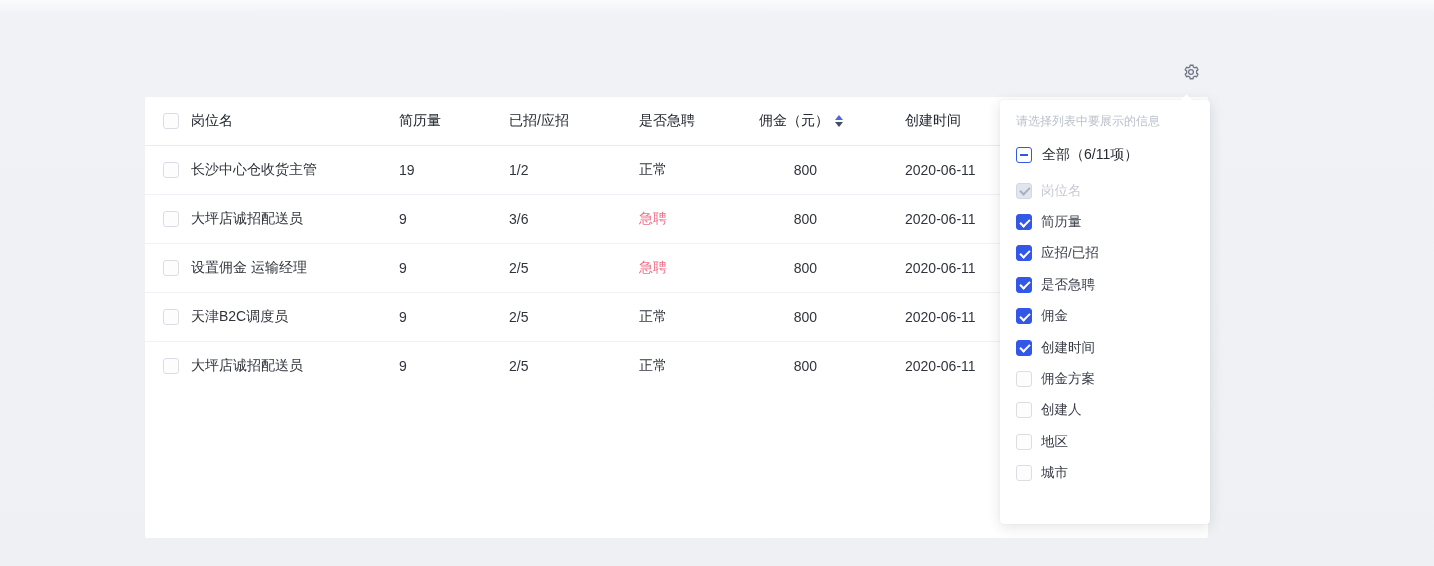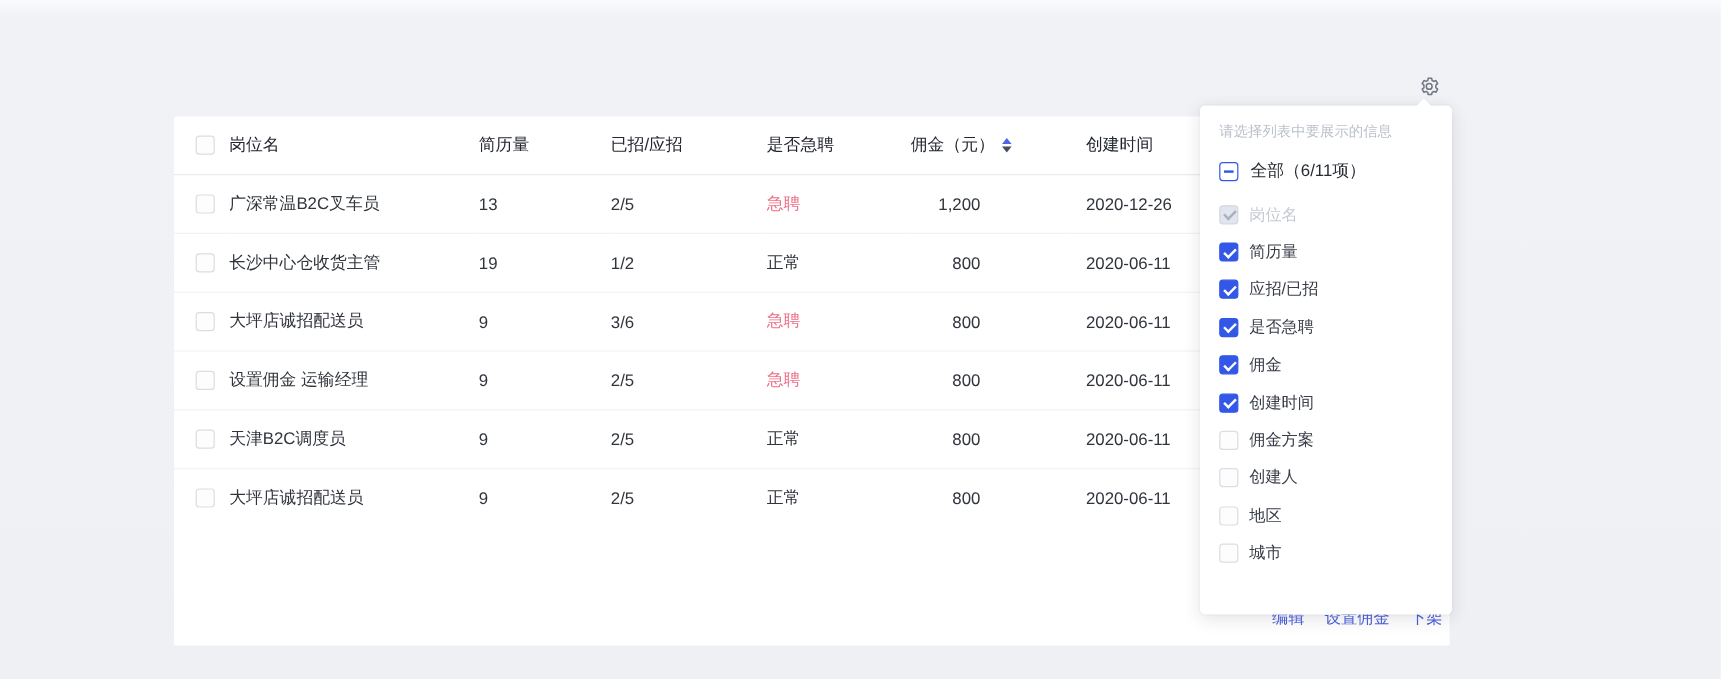--- a/index.html
+++ b/index.html
@@ -69,21 +69,21 @@
 
   
   .row-actions {
     position:absolute; left:915px; top:409px; display:flex; gap:17px;
     font-size:13.5px; color:#4c61de; white-space:nowrap;
   }
   .row-actions span { cursor:pointer; }
 
   
   .settings-panel {
-    position:absolute; left:1000px; top:88px; width:210px; height:424px;
+    position:absolute; left:1000px; top:100px; width:210px; height:424px;
     background:#ffffff; border-radius:4px;
     box-shadow:0 3px 14px rgba(31,35,41,.12), 0 0 2px rgba(31,35,41,.06);
     padding:13px 0 0 16px; z-index:5;
   }
   .panel-notch {
     position:absolute; left:182px; top:-4px; width:9px; height:9px;
     background:#fff; transform:rotate(45deg);
   }
   .panel-title { font-size:12px; color:#bcc1cc; margin-bottom:13px; }
   .select-all-row { display:flex; align-items:center; gap:10px; height:24px; margin-bottom:8px; }
@@ -124,30 +124,20 @@
           <th><span>佣金（元）</span><span class="sorter">
               <i class="caret-up"></i>
               <i class="caret-down"></i>
             </span></th>
           <th class="th-date"><span>创建时间</span></th>
         </tr>
     </thead>
     <tbody id="table-body">
         <tr>
           <td><span class="cb row-check"></span></td>
-          <td class="cell-name">广深常温B2C叉车员</td>
-          <td class="cell-resumes">13</td>
-          <td class="cell-ratio">2/5</td>
-          <td class="cell-urgent urgent-urgent">急聘</td>
-          <td class="cell-comm">1,200</td>
-          <td class="cell-date">2020-12-26</td>
-          <td></td>
-        </tr>
-        <tr>
-          <td><span class="cb row-check"></span></td>
           <td class="cell-name">长沙中心仓收货主管</td>
           <td class="cell-resumes">19</td>
           <td class="cell-ratio">1/2</td>
           <td class="cell-urgent urgent-normal">正常</td>
           <td class="cell-comm">800</td>
           <td class="cell-date">2020-06-11</td>
           <td></td>
         </tr>
         <tr>
           <td><span class="cb row-check"></span></td>

